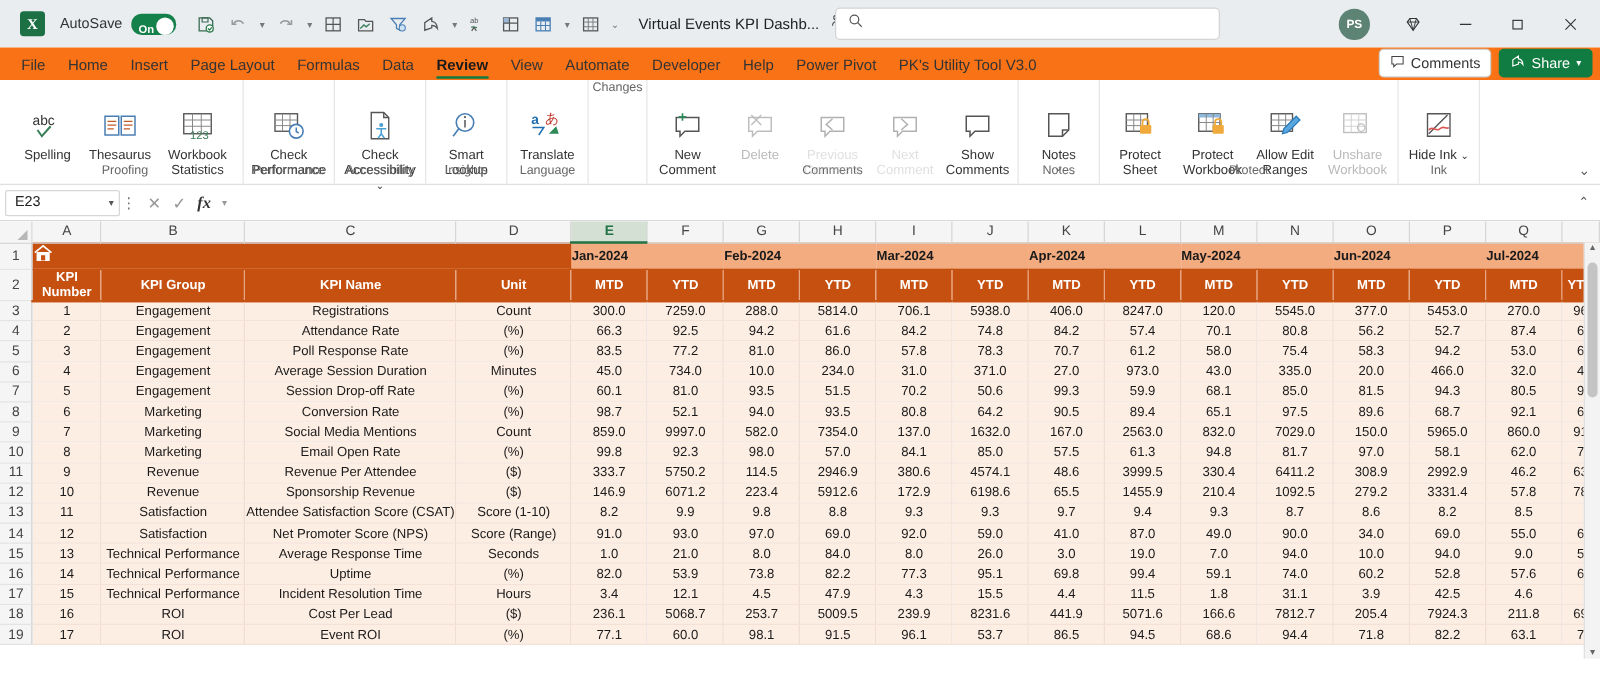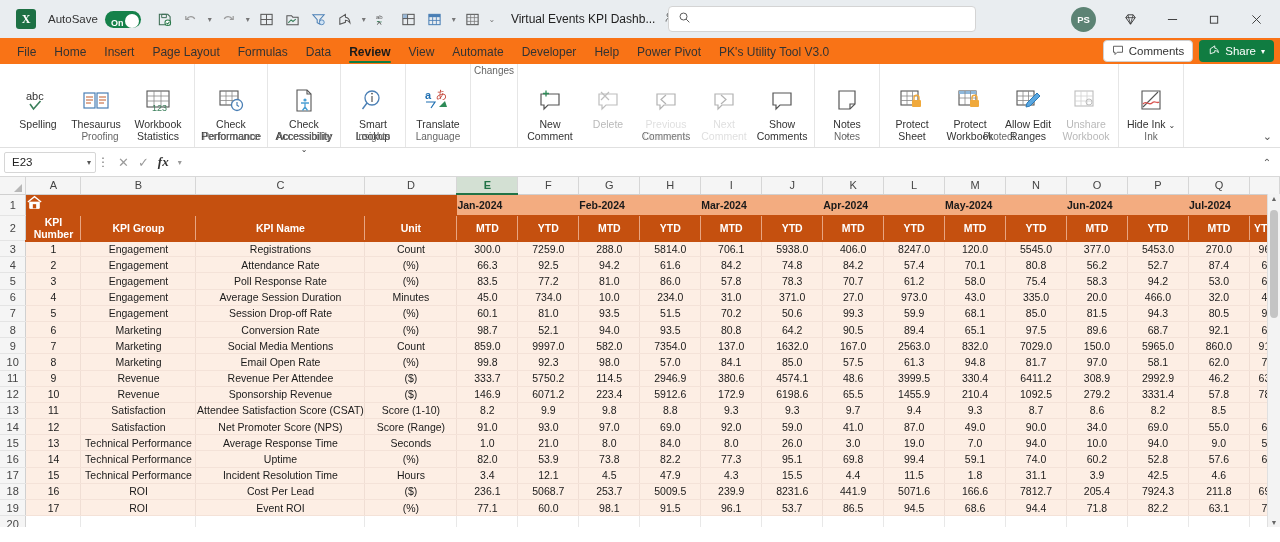--- a/index.html
+++ b/index.html
@@ -1176,41 +1176,20 @@
           <td class="cell">53.7</td>
           <td class="cell">86.5</td>
           <td class="cell">94.5</td>
           <td class="cell">68.6</td>
           <td class="cell">94.4</td>
           <td class="cell">71.8</td>
           <td class="cell">82.2</td>
           <td class="cell">63.1</td>
           <td class="cell">7</td>
         </tr>
-        <tr>
-          <td class="rowhdr">20</td>
-          <td class="cell" style="background: rgb(255, 255, 255); border-right: 1px solid rgb(232, 232, 232);"></td>
-          <td class="cell" style="background: rgb(255, 255, 255); border-right: 1px solid rgb(232, 232, 232);"></td>
-          <td class="cell" style="background: rgb(255, 255, 255); border-right: 1px solid rgb(232, 232, 232);"></td>
-          <td class="cell" style="background: rgb(255, 255, 255); border-right: 1px solid rgb(232, 232, 232);"></td>
-          <td class="cell" style="background: rgb(255, 255, 255); border-right: 1px solid rgb(232, 232, 232);"></td>
-          <td class="cell" style="background: rgb(255, 255, 255); border-right: 1px solid rgb(232, 232, 232);"></td>
-          <td class="cell" style="background: rgb(255, 255, 255); border-right: 1px solid rgb(232, 232, 232);"></td>
-          <td class="cell" style="background: rgb(255, 255, 255); border-right: 1px solid rgb(232, 232, 232);"></td>
-          <td class="cell" style="background: rgb(255, 255, 255); border-right: 1px solid rgb(232, 232, 232);"></td>
-          <td class="cell" style="background: rgb(255, 255, 255); border-right: 1px solid rgb(232, 232, 232);"></td>
-          <td class="cell" style="background: rgb(255, 255, 255); border-right: 1px solid rgb(232, 232, 232);"></td>
-          <td class="cell" style="background: rgb(255, 255, 255); border-right: 1px solid rgb(232, 232, 232);"></td>
-          <td class="cell" style="background: rgb(255, 255, 255); border-right: 1px solid rgb(232, 232, 232);"></td>
-          <td class="cell" style="background: rgb(255, 255, 255); border-right: 1px solid rgb(232, 232, 232);"></td>
-          <td class="cell" style="background: rgb(255, 255, 255); border-right: 1px solid rgb(232, 232, 232);"></td>
-          <td class="cell" style="background: rgb(255, 255, 255); border-right: 1px solid rgb(232, 232, 232);"></td>
-          <td class="cell" style="background: rgb(255, 255, 255); border-right: 1px solid rgb(232, 232, 232);"></td>
-          <td class="cell" style="background: rgb(255, 255, 255); border-right: 1px solid rgb(232, 232, 232);"></td>
-        </tr>
       </tbody>
   </table>
 
   <div class="vscroll">
     <div class="arr up">▲</div>
     <div class="thumb"></div>
     <div class="arr dn">▼</div>
   </div>
 </div>
 

